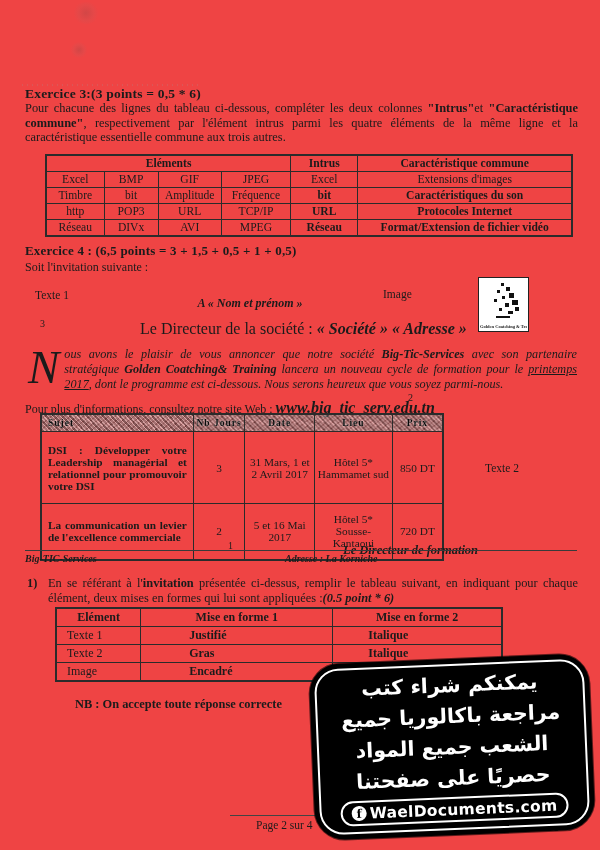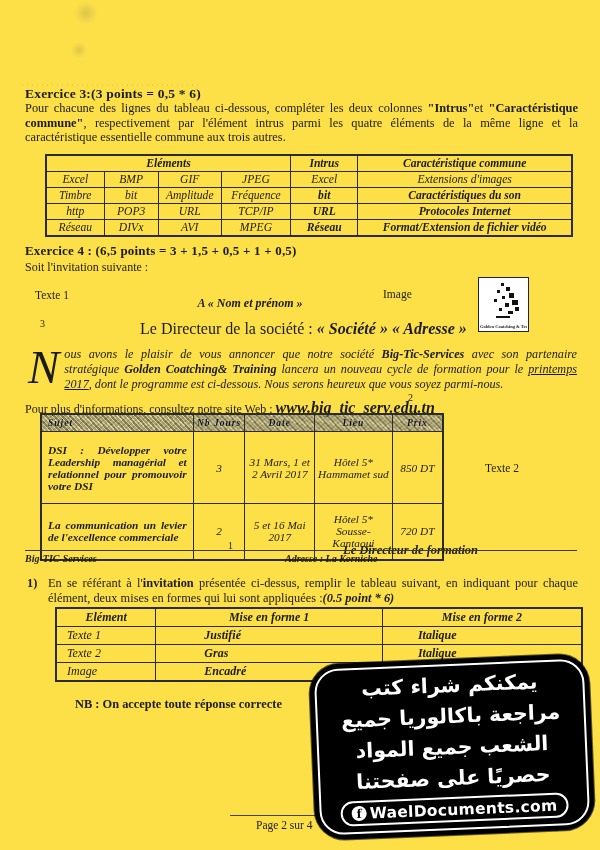--- a/index.html
+++ b/index.html
@@ -1,34 +1,34 @@
 <!DOCTYPE html>
 <html><head>
 <meta charset="utf-8">
 <style>
   * { margin:0; padding:0; box-sizing:border-box; }
   html,body { background:#ffffff; }
   .sheet {
     position:relative; width:600px; height:850px; margin:0 auto;
-    background:#fde047; overflow:hidden;
+    background:#ef4444; overflow:hidden;
     font-family:"Liberation Serif", serif; color:#1b1b1b;
   }
   
   .smudge { position:absolute; border-radius:50%; background:radial-gradient(circle, rgba(80,80,80,.18) 0%, rgba(120,120,120,.08) 45%, transparent 70%); }
   .speckles { position:absolute; opacity:.22; background:repeating-linear-gradient(90deg, #9a9a9a 0 1px, transparent 1px 5px); }
 
   .abs { position:absolute; }
   .bold { font-weight:bold; }
   .ital { font-style:italic; }
 
   
   .ex-title { font-weight:bold; font-size:13.5px; letter-spacing:.2px; }
   .para { font-size:12.4px; line-height:14.6px; text-align:justify; }
 
-  table { border-collapse:collapse;font-style:italic; }
+  table { border-collapse:collapse; }
   .doc-table { border:2px solid #2b2b2b; }
   .doc-table td, .doc-table th { border:1px solid #2b2b2b; font-size:11.6px; text-align:center; vertical-align:middle; padding:1px 2px; }
 
   .t1 { width:528px; }
   .t1 td, .t1 th { height:15px; }
   .t1 .col-a{width:57px}.t1 .col-b{width:53px}.t1 .col-c{width:62px}.t1 .col-d{width:68px}.t1 .col-e{width:66px}.t1 .col-f{width:210px}
 
   
   .logo-box { width:51px; height:55px; border:1.5px solid #222; position:relative; background:#fff; }
   .logo-dot { position:absolute; background:#111; }
@@ -50,21 +50,21 @@
       repeating-linear-gradient(-39deg, rgba(40,40,40,.35) 0 1px, rgba(200,200,200,.4) 1px 4px);
     text-shadow:0 0 1px #ddd;
   }
   .t2 .sujet { text-align:justify; font-weight:bold; padding:3px 6px; width:153px; }
   .t2 .jours { width:52px; } .t2 .date { width:70px; } .t2 .lieu { width:78px; } .t2 .prix { width:51px; }
 
   .footline { border-top:1.6px solid #3a3a3a; }
   .small-bi { font-size:10px; font-weight:bold; font-style:italic; }
 
   
-  .t3 { width:528px; }
+  .t3 { width:448px; }
   .t3 td, .t3 th { height:17px; font-size:12px; }
   .t3 .c1 { width:85px; } .t3 .c2 { width:193px; } .t3 .c3 { width:170px; }
   .t3 .hdr { font-weight:bold; }
   .t3 .lbl { text-align:left; padding-left:10px; }
   .t3 .ans2 { text-align:left; padding-left:48px; font-weight:bold; }
   .t3 .ans3 { text-align:left; padding-left:35px; font-weight:bold; }
 
   .fnote { font-size:10px; }
 
   

